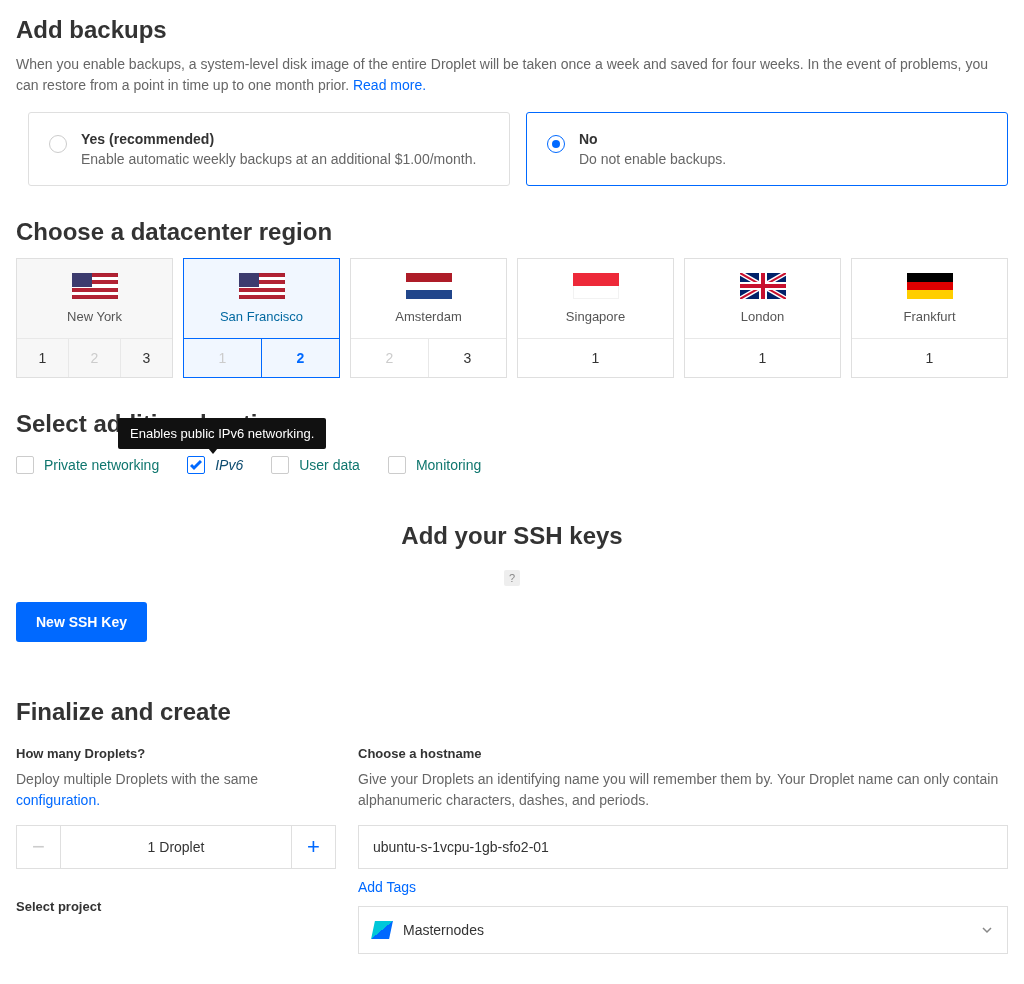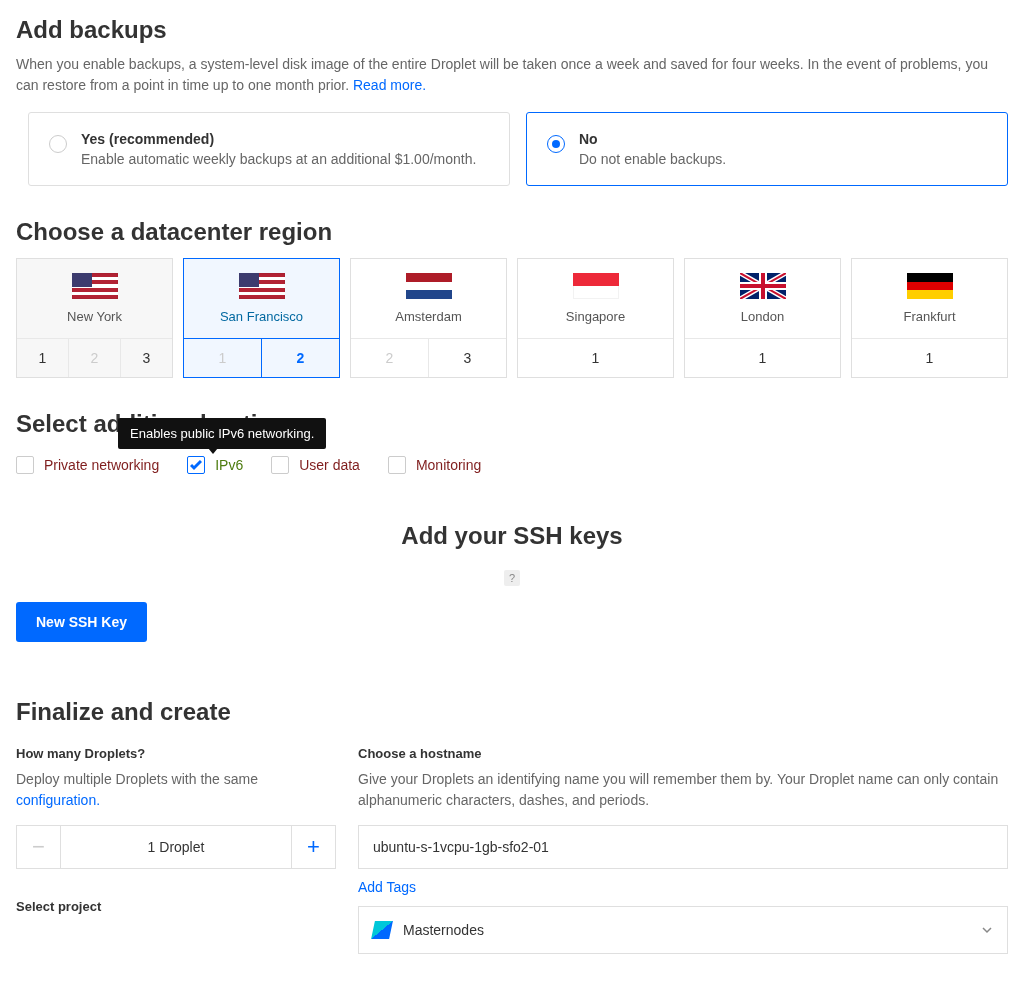--- a/index.html
+++ b/index.html
@@ -94,22 +94,22 @@
   
   .options-row { display: flex; gap: 28px; margin-top: 18px; align-items: center; position: relative; }
   .opt { display: flex; align-items: center; gap: 10px; cursor: pointer; }
   .checkbox {
     width: 18px; height: 18px; border: 1px solid #ccc; border-radius: 2px;
     display: flex; align-items: center; justify-content: center; flex-shrink: 0;
   }
   .checkbox.checked { border-color: #0069ff; }
   .checkbox.checked svg { display: block; }
   .checkbox svg { display: none; width: 12px; height: 12px; stroke: #0069ff; stroke-width: 3; fill: none; }
-  .opt-label { font-size: 14px; color: #7f1d1d; }
-  .opt-label.active { color: #4d7c0f; }
+  .opt-label { font-size: 14px; color: #0f766e; }
+  .opt-label.active { color: #0c4a6e; font-style: italic; }
   .tooltip {
     position: absolute; top: -38px; left: 102px;
     background: #111; color: #fff; font-size: 13px;
     padding: 8px 12px; border-radius: 2px; white-space: nowrap;
   }
   .tooltip::after {
     content: ""; position: absolute; bottom: -5px; left: 90px;
     border-left: 5px solid transparent;
     border-right: 5px solid transparent;
     border-top: 6px solid #111;

